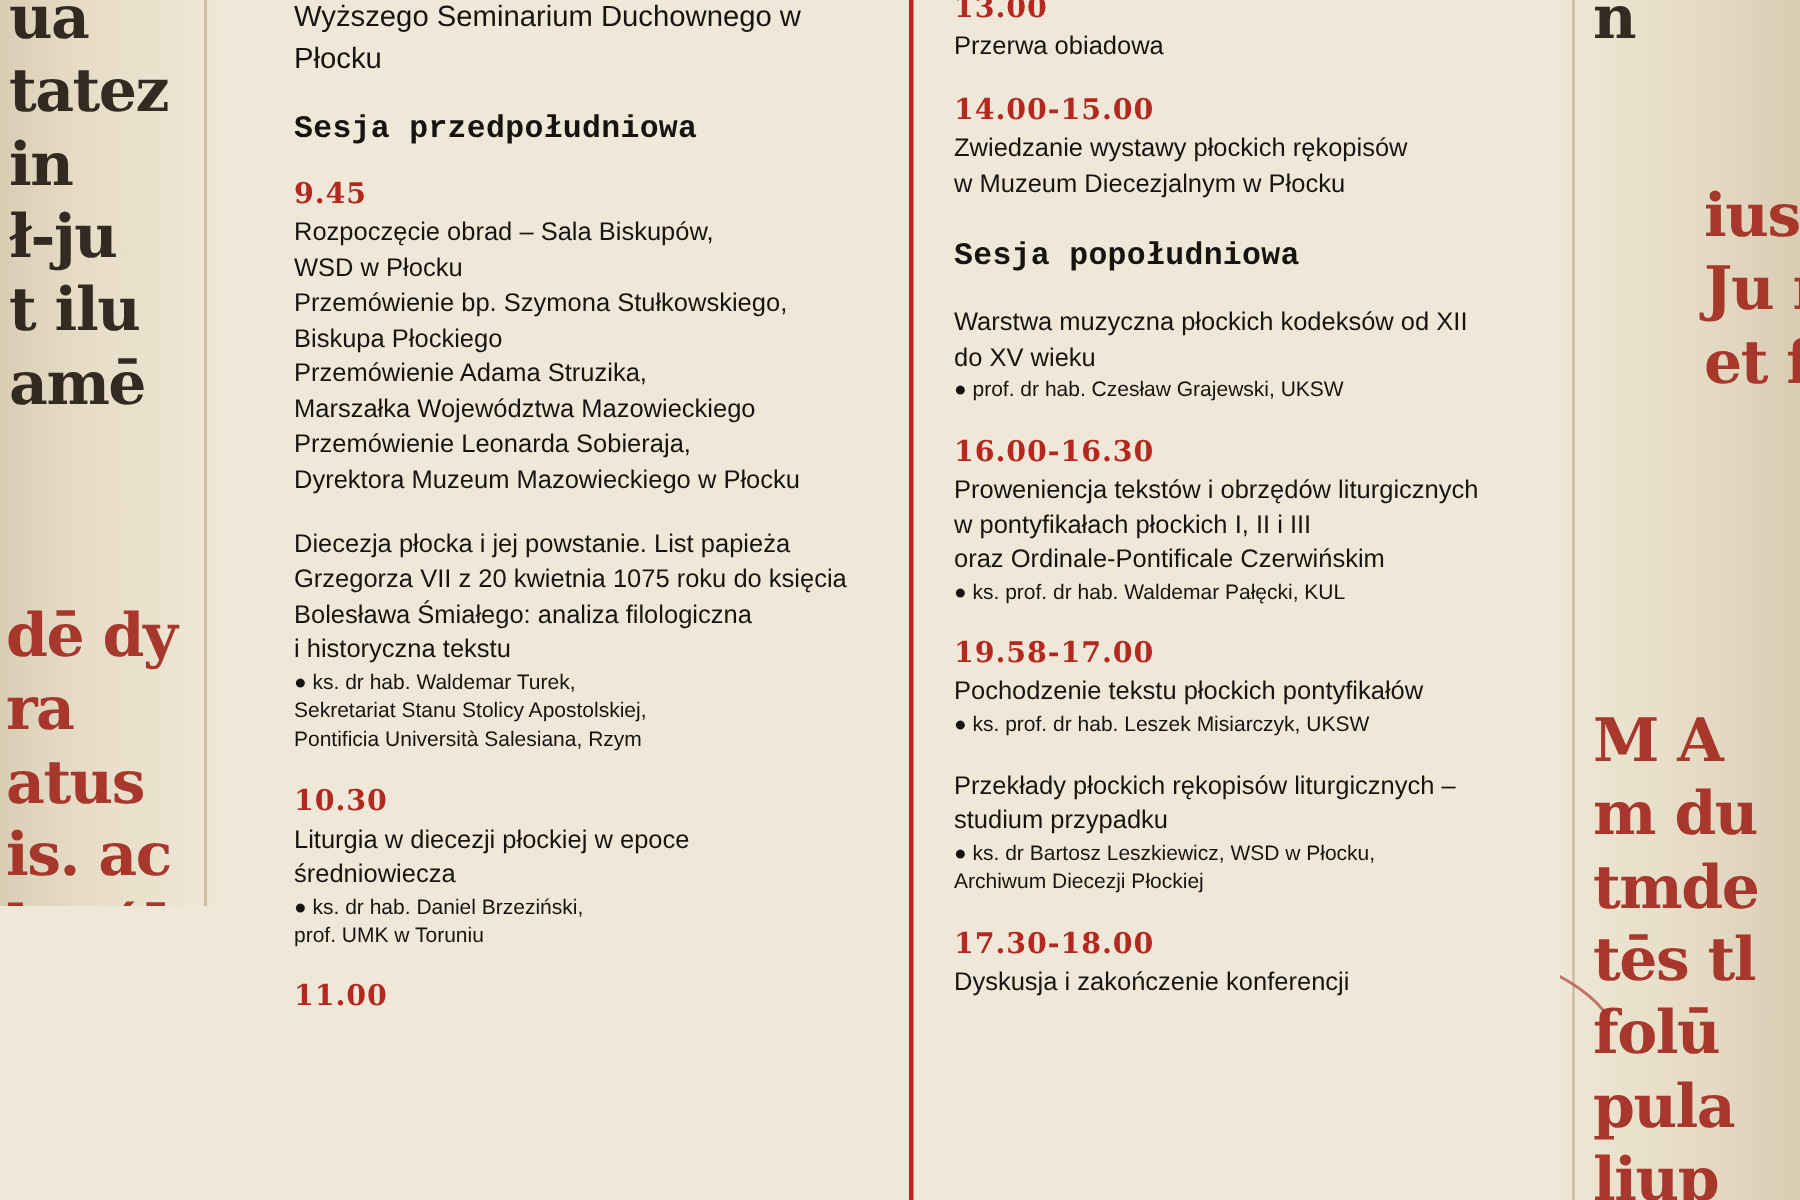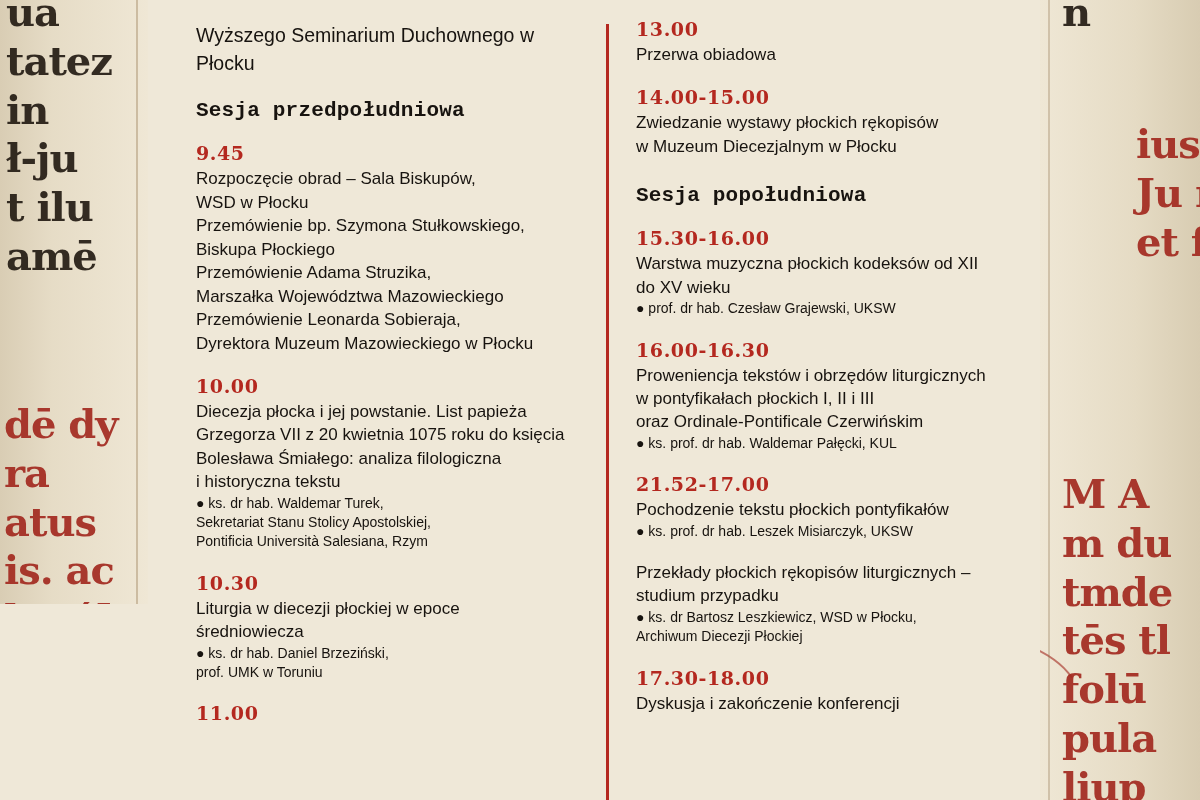--- a/index.html
+++ b/index.html
@@ -70,21 +70,20 @@
     border: 2px solid #a32a20;
     border-radius: 50%;
     border-color: #a32a20 transparent transparent transparent;
     opacity: .6;
   }
 
   
   .page {
     position: absolute;
     inset: 0;
-    margin-top: 24px;
   }
   .divider {
     position: absolute;
     left: 606px;
     top: 0;
     bottom: 0;
     width: 3px;
     background: #b4281f;
   }
   .col {
@@ -186,21 +185,20 @@
 Przemówienie bp. Szymona Stułkowskiego,
 Biskupa Płockiego
 Przemówienie Adama Struzika,
 Marszałka Województwa Mazowieckiego
 Przemówienie Leonarda Sobieraja,
 Dyrektora Muzeum Mazowieckiego w Płocku</p>
       <p class="speaker"></p>
     </div>
 
     <div class="entry">
-      <div class="time">10.00</div>
       <p class="desc">Diecezja płocka i jej powstanie. List papieża
 Grzegorza VII z 20 kwietnia 1075 roku do księcia
 Bolesława Śmiałego: analiza filologiczna
 i historyczna tekstu</p>
       <p class="speaker">● ks. dr hab. Waldemar Turek,
 Sekretariat Stanu Stolicy Apostolskiej,
 Pontificia Università Salesiana, Rzym</p>
     </div>
 
     <div class="entry">
@@ -227,36 +225,35 @@
 
     <div class="entry" style="margin-bottom:26px;">
       <div class="time">14.00-15.00</div>
       <p class="desc">Zwiedzanie wystawy płockich rękopisów
 w Muzeum Diecezjalnym w Płocku</p>
     </div>
 
     <h2 class="session-heading">Sesja popołudniowa</h2>
 
     <div class="entry">
-      <div class="time">15.30-16.00</div>
       <p class="desc">Warstwa muzyczna płockich kodeksów od XII
 do XV wieku</p>
       <p class="speaker">● prof. dr hab. Czesław Grajewski, UKSW</p>
     </div>
 
     <div class="entry">
       <div class="time">16.00-16.30</div>
       <p class="desc">Proweniencja tekstów i obrzędów liturgicznych
 w pontyfikałach płockich I, II i III
 oraz Ordinale-Pontificale Czerwińskim</p>
       <p class="speaker">● ks. prof. dr hab. Waldemar Pałęcki, KUL</p>
     </div>
 
     <div class="entry">
-      <div class="time">21.52-17.00</div>
+      <div class="time">19.58-17.00</div>
       <p class="desc">Pochodzenie tekstu płockich pontyfikałów</p>
       <p class="speaker">● ks. prof. dr hab. Leszek Misiarczyk, UKSW</p>
     </div>
 
     <div class="entry">
       <p class="desc">Przekłady płockich rękopisów liturgicznych  –
 studium przypadku</p>
       <p class="speaker">● ks. dr Bartosz Leszkiewicz, WSD w Płocku,
 Archiwum Diecezji Płockiej</p>
     </div>

